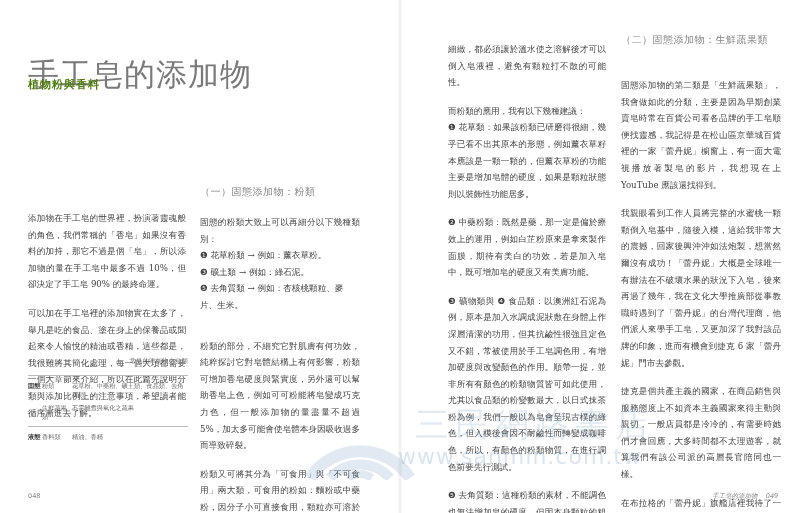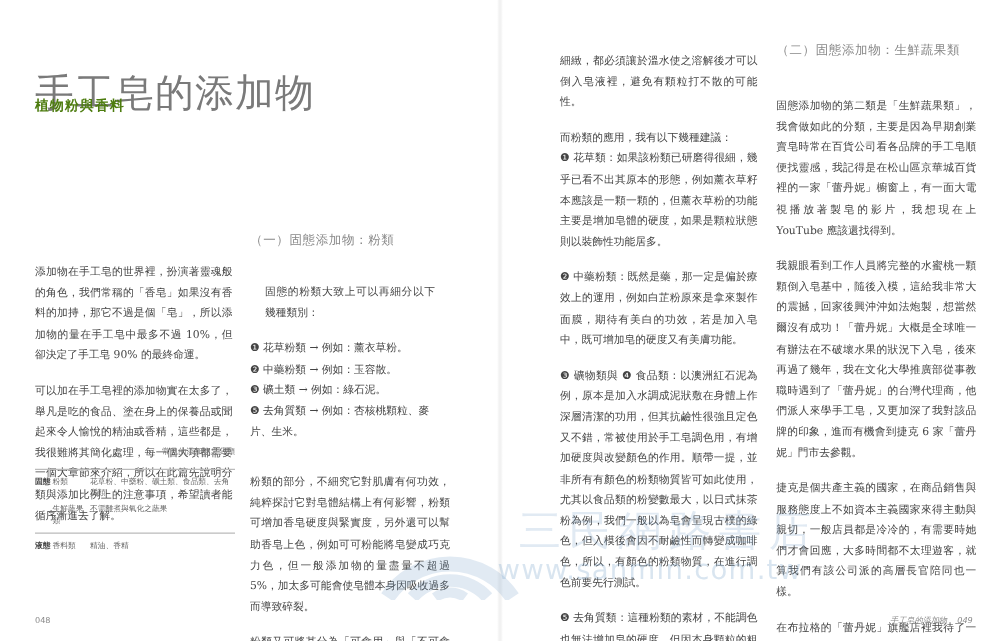--- a/index.html
+++ b/index.html
@@ -20,21 +20,21 @@
     font-size: 31px; color: #7a7a7a; letter-spacing: 1px; font-weight: normal;
     white-space: nowrap;
   }
   .subtitle {
     position: absolute; left: 28px; top: 77px;
     font-family: "DejaVu Sans", "Liberation Sans", sans-serif;
     font-size: 11px; color: #4d7c0f; font-weight: bold; letter-spacing: 1px;
   }
   .col { position: absolute; font-size: 8.6px; line-height: 16.6px; color: #444; }
   .col p { margin: 12px 0 12px 0; text-align: justify; }
-  .col p.tight { margin: 12px; }
+  .col p.tight { margin: 0; }
   .col1 { left: 28px; top: 198px; width: 158px; }
   .col2 { left: 200px; top: 214px; width: 160px; }
   .col3 { left: 448px; top: 29px; width: 158px; }
   .col4 { left: 621px; top: 65px; width: 160px; }
   .sec-head {
     position: absolute;
     font-family: "DejaVu Sans", "Liberation Sans", sans-serif;
     font-size: 10px; color: #888; letter-spacing: 0.5px;
   }
   .sec1 { left: 200px; top: 185px; }
@@ -107,21 +107,20 @@
         </div>
       </div>
     </div>
 
     <div class="sec-head sec1">（一）固態添加物：粉類</div>
 
     <div class="col col2">
       <p class="tight">固態的粉類大致上可以再細分以下幾種類別：</p>
       <div>
         <div>❶ 花草粉類 → 例如：薰衣草粉。</div>
-        <div>❷ 中藥粉類 → 例如：玉容散。</div>
         <div>❸ 礦土類 → 例如：綠石泥。</div>
         <div>❺ 去角質類 → 例如：杏核桃顆粒、麥片、生米。</div>
       </div>
       <div style="height:12px"></div>
       <p>粉類的部分，不細究它對肌膚有何功效，純粹探討它對皂體結構上有何影響，粉類可增加香皂硬度與緊實度，另外還可以幫助香皂上色，例如可可粉能將皂變成巧克力色，但一般添加物的量盡量不超過 5%，加太多可能會使皂體本身因吸收過多而導致碎裂。</p>
       <p>粉類又可將其分為「可食用」與「不可食用」兩大類，可食用的粉如：麵粉或中藥粉，因分子小可直接食用，顆粒亦可溶於水，如果粉類受潮結成塊狀，仍然可以直接加入皂液裡拌勻進行調色或溶解；不可食用的粉包含是礦產打礦土，例如綠泥等，是泥土乾燥後形成的粉末物質，不管它的顆粒有多</p>
     </div>
 
     <div class="folio folio-left">048</div>
   </div>

